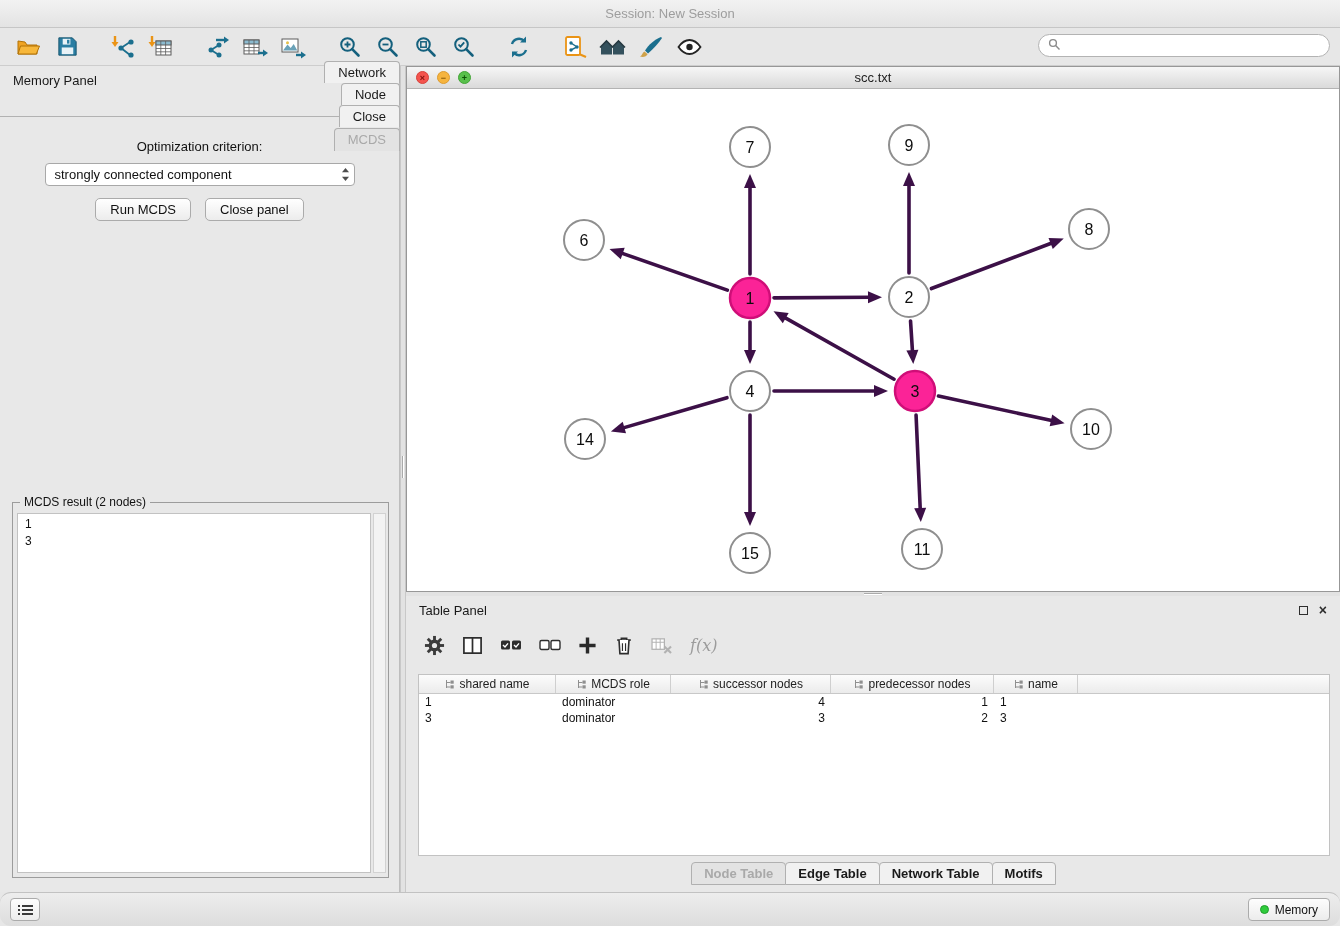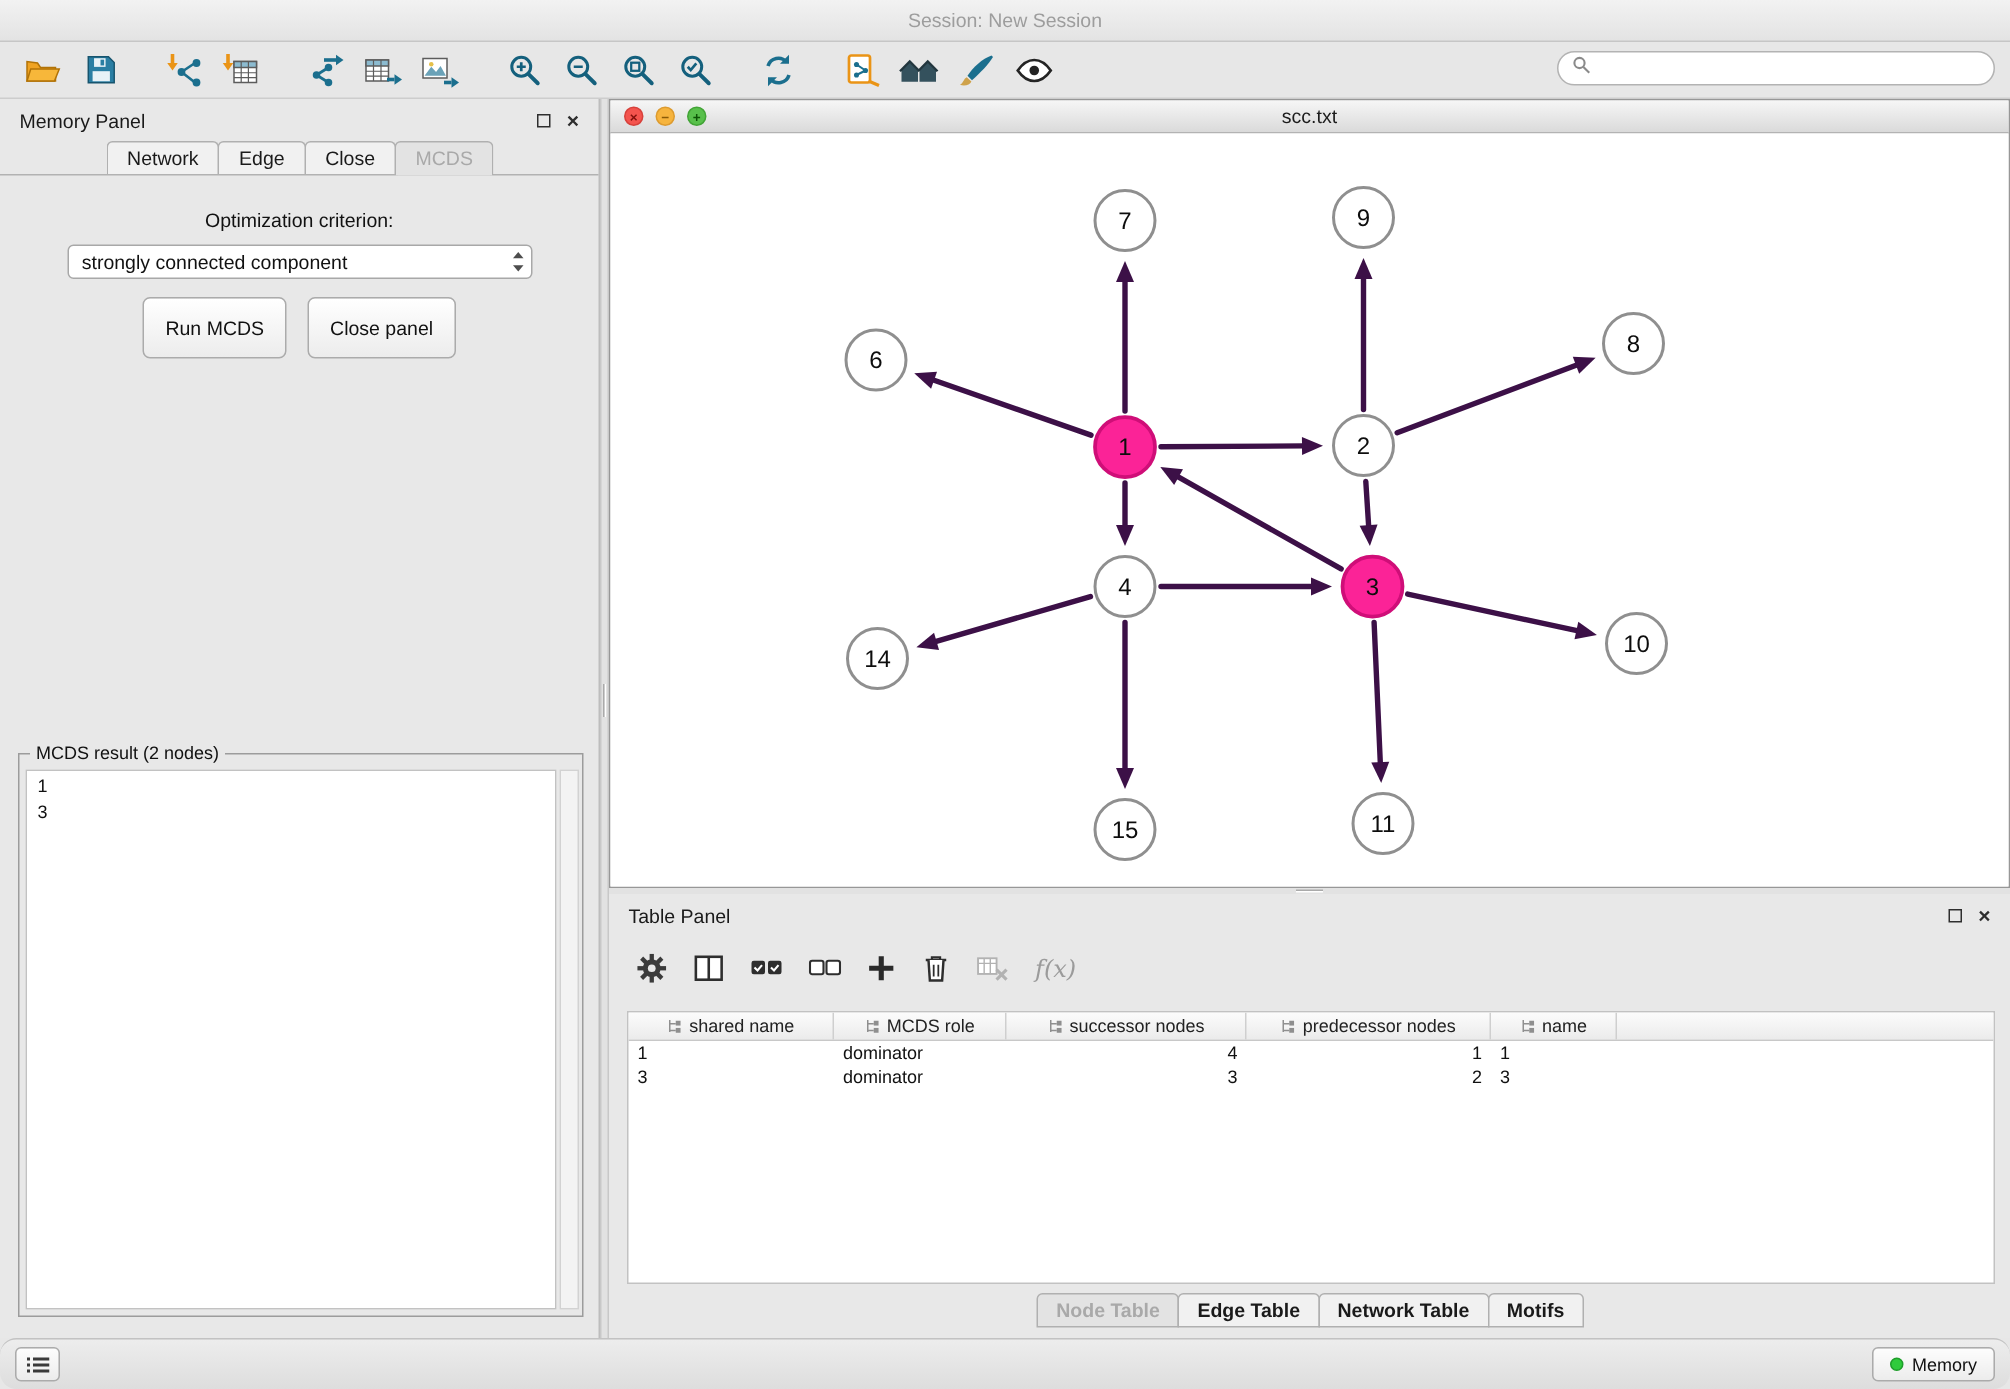--- a/index.html
+++ b/index.html
@@ -25,32 +25,32 @@
 
   
   .control-panel { position:absolute; top:66px; left:0; width:400px; bottom:34px;
     background:#e8e8e8; border-right:1px solid #bdbdbd; }
   .panel-header { height:28px; display:flex; align-items:center; padding:0 13px; font-size:13px; color:#1a1a1a; }
   .hdr-icons { margin-left:auto; display:flex; gap:11px; align-items:center; }
   .float-sq { width:9px; height:9px; border:1.5px solid #2e2e2e; display:inline-block; }
   .close-x { font-size:14px; font-weight:bold; color:#2e2e2e; line-height:10px; }
 
   .ctab-row { display:flex; justify-content:center; align-items:flex-end; height:23px;
-    border-bottom:1px solid #b2b2b2; }
+    border-bottom:1px solid #b2b2b2;flex-direction:column; }
   .ctab { font-size:13px; color:#1a1a1a; background:#f1f1f1; border:1px solid #b0b0b0;
     border-bottom:none; border-radius:4px 4px 0 0; padding:3px 13px 3px; margin:0 -1px 0 0; }
   .ctab.active { background:#e3e3e3; color:#a9a9a9; position:relative; top:1px; padding-bottom:4px; }
 
   .opt-label { text-align:center; font-size:13px; color:#111; margin-top:22px; }
   .dropdown { width:310px; height:23px; margin:9px auto 0; background:#fff;
     border:1px solid #a8a8a8; border-radius:4px; display:flex; align-items:center;
     padding:0 4px 0 9px; font-size:13px; color:#111; }
   .dropdown .dd-arrows { margin-left:auto; display:flex; align-items:center; }
   .btn-row { display:flex; justify-content:center; gap:14px; margin-top:12px; }
-  .pbtn { height:41px; padding:0 14px; font-size:13px; color:#111;
+  .pbtn { height:23px; padding:0 14px; font-size:13px; color:#111;
     background:linear-gradient(#ffffff,#ececec); border:1px solid #ababab; border-radius:5px;
     display:flex; align-items:center; }
 
   .result-group { position:absolute; left:12px; right:10px; top:436px; bottom:14px;
     border:1px solid #9c9c9c; }
   .result-title { position:absolute; top:-8px; left:7px; background:#e8e8e8; padding:0 4px;
     font-size:12px; color:#111;text-align:right; }
   .result-inner { position:absolute; left:4px; top:10px; right:17px; bottom:4px;
     background:#fff; border:1px solid #c2c2c2; padding:2px 7px; font-size:12px; color:#111; line-height:17px; }
   .result-scroll { position:absolute; right:2px; top:10px; width:13px; bottom:4px;
@@ -264,21 +264,21 @@
 <div class="control-panel">
   <div class="panel-header">
     <span>Memory Panel</span>
     <span class="hdr-icons">
       <span class="float-sq"></span>
       <span class="close-x">×</span>
     </span>
   </div>
   <div class="ctab-row">
       <div class="ctab">Network</div>
-      <div class="ctab">Edge</div>
+      <div class="ctab">Node</div>
       <div class="ctab">Close</div>
       <div class="ctab active">MCDS</div>
     </div>
 
   <div class="opt-label">Optimization criterion:</div>
   <div class="dropdown">
     <span>strongly connected component</span>
     <span class="dd-arrows">
       <svg width="9" height="15" viewBox="0 0 9 15">
           <path d="M4.5 1L8 5.2H1z" fill="#4d4d4d"></path>

